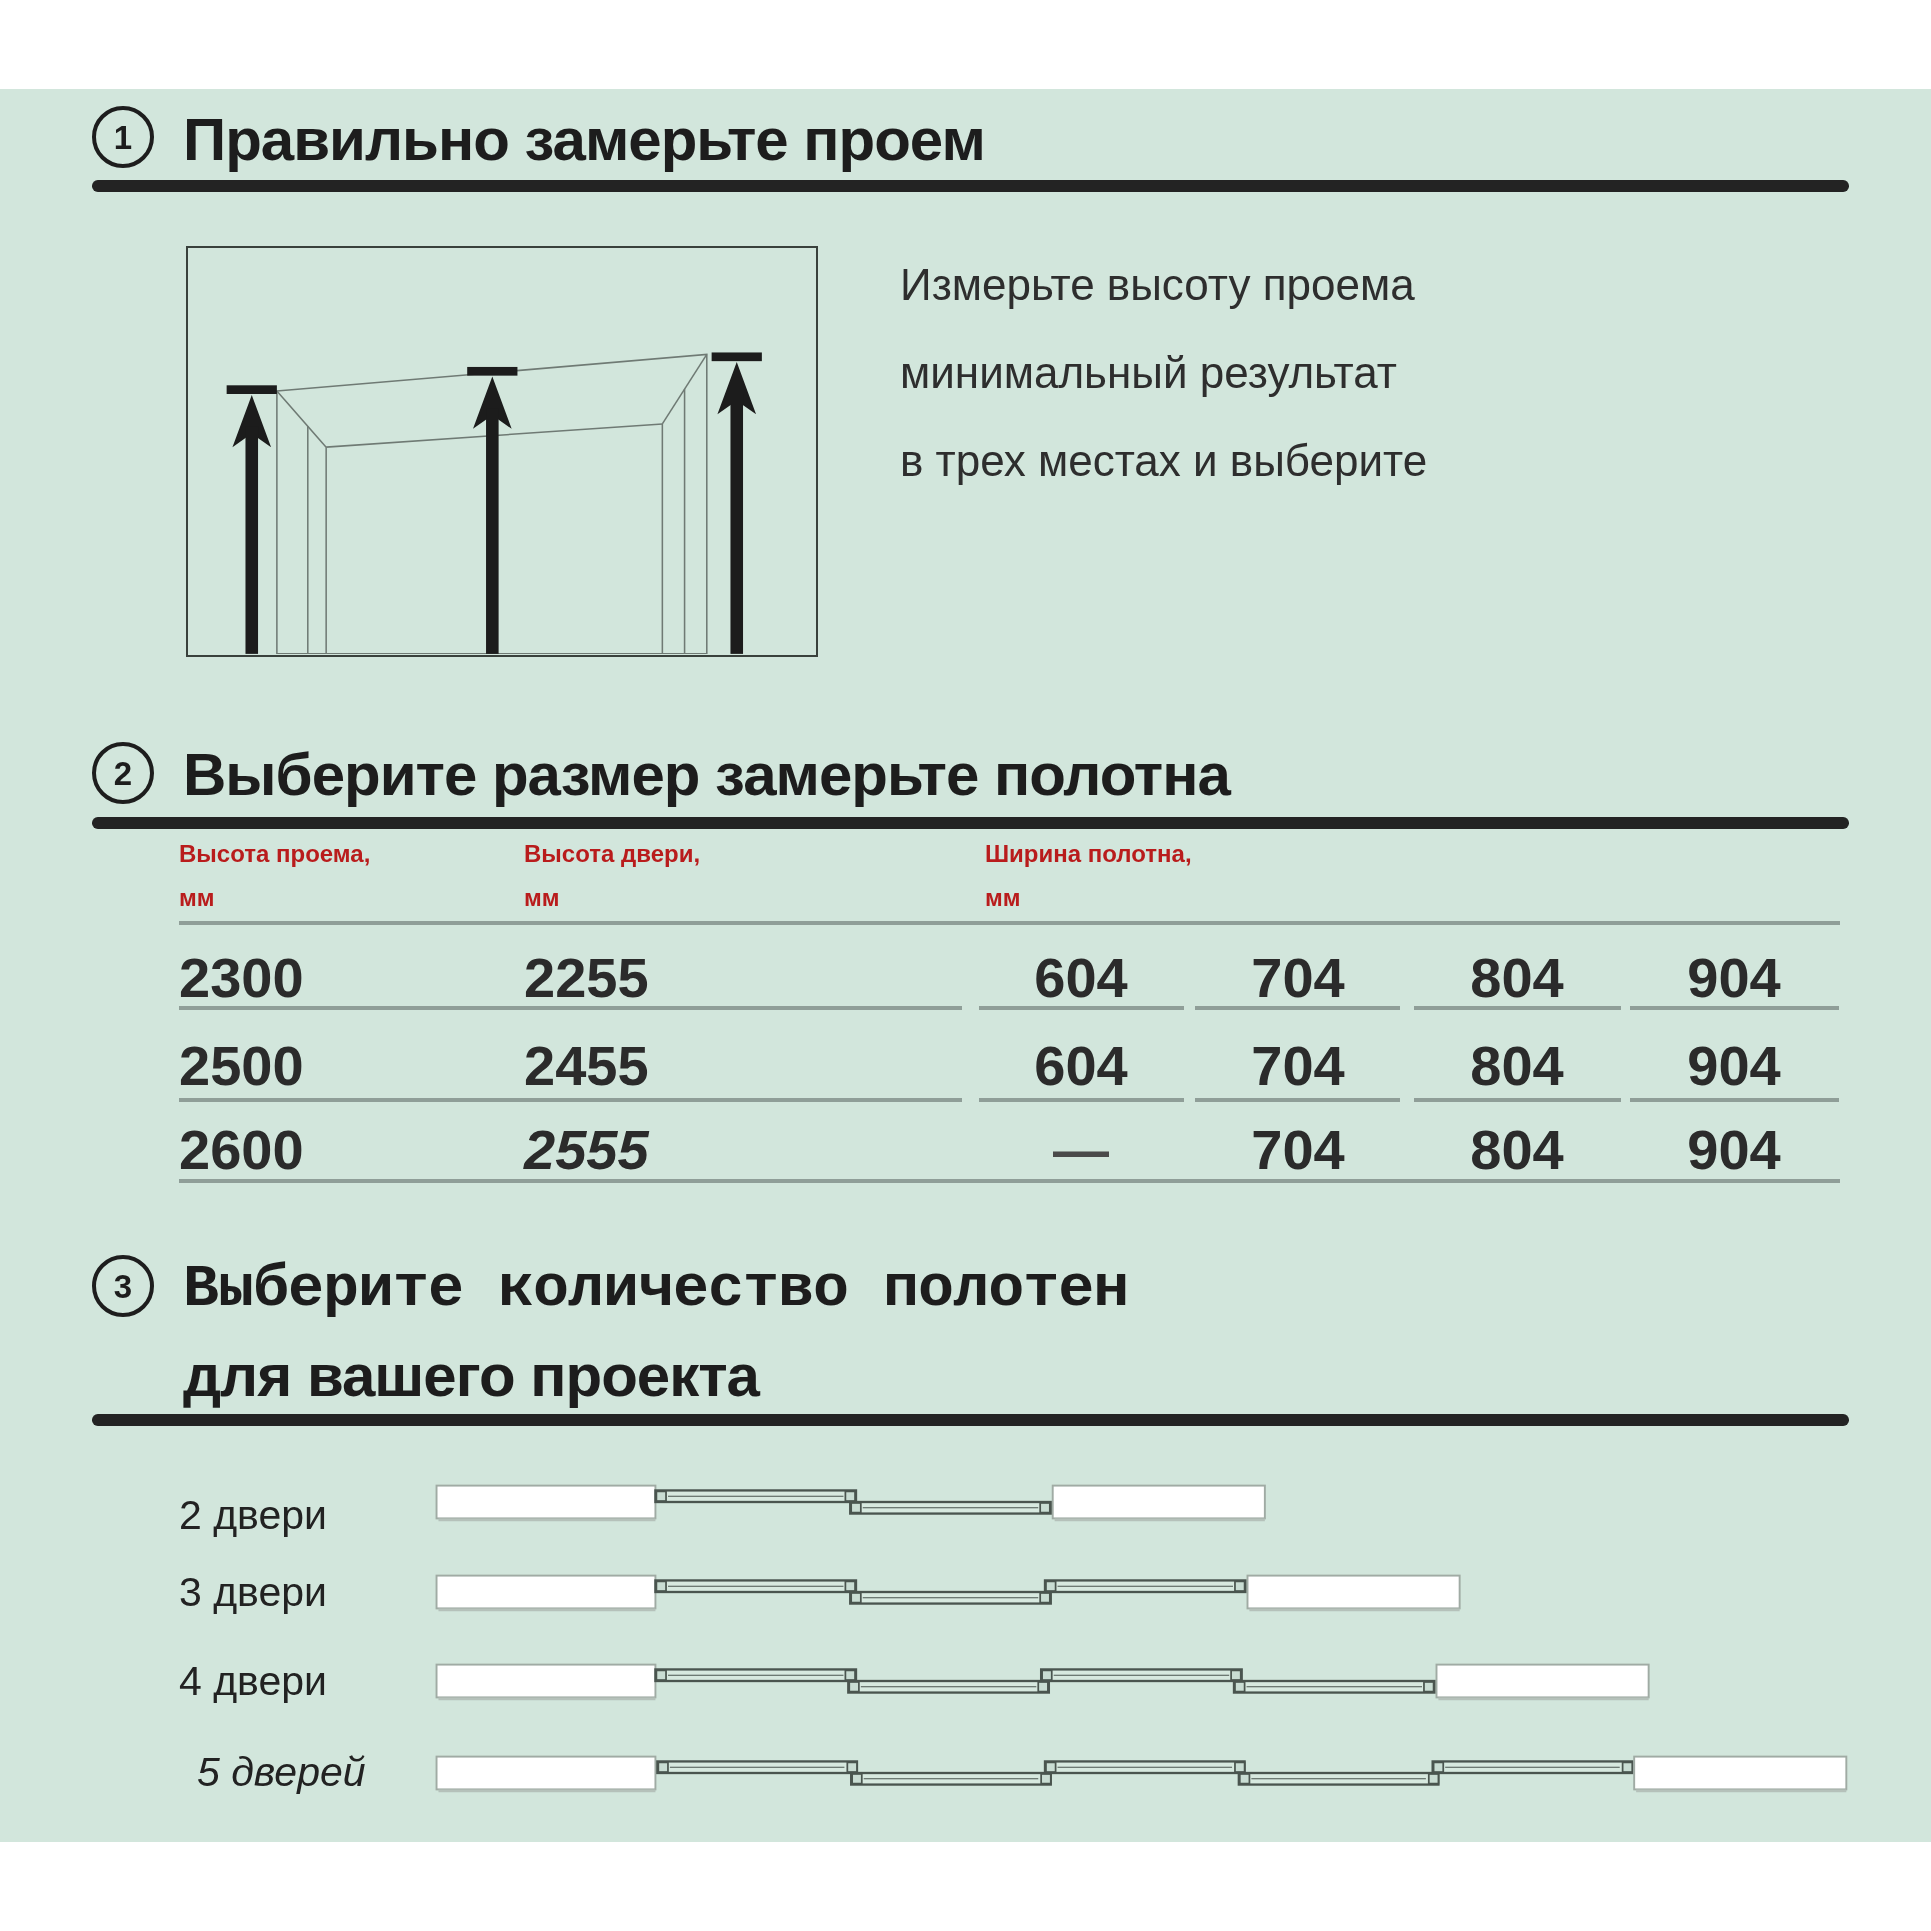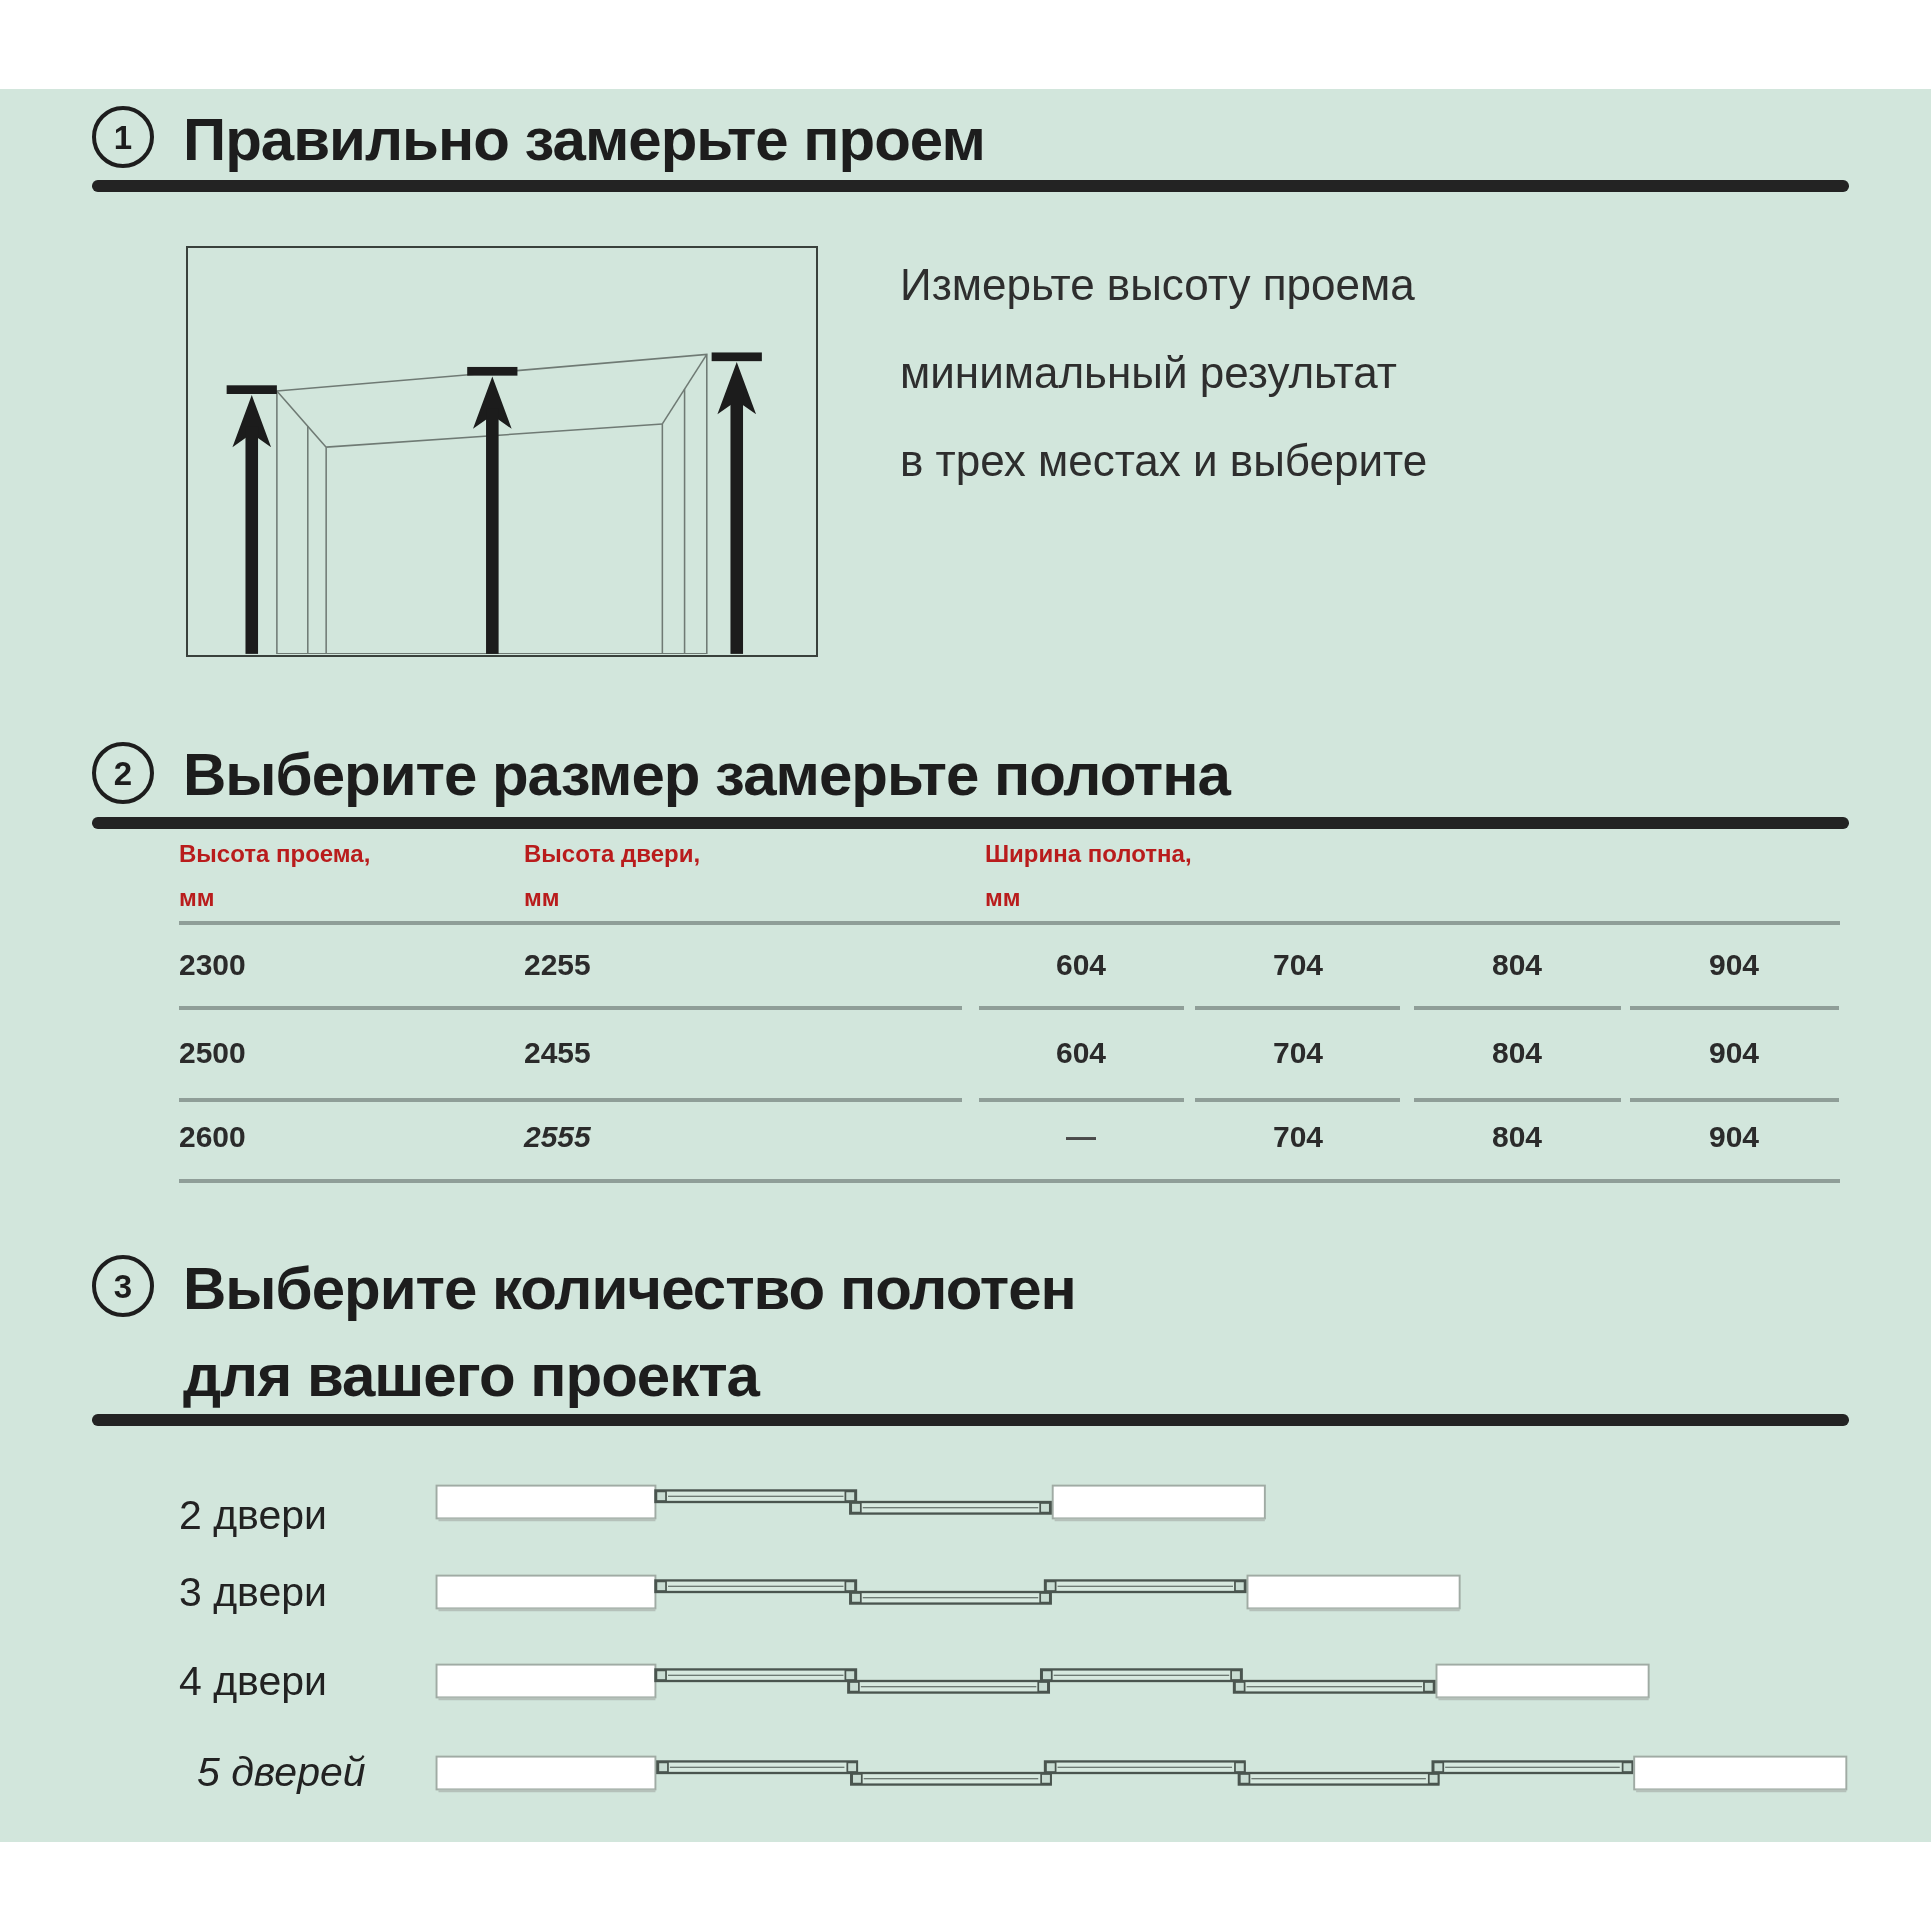--- a/index.html
+++ b/index.html
@@ -16,21 +16,21 @@
     display:flex;align-items:center;justify-content:center;
     font-size:33px;font-weight:700;line-height:1;background:transparent;
   }
   .sec-title{
     position:absolute;font-size:60px;font-weight:800;letter-spacing:-1px;color:#1d1d1d;
     white-space:nowrap;line-height:1;
   }
   .rule{position:absolute;height:11.6px;background:#232323;border-radius:5.8px;}
   .desc-line{height:88px;font-size:44px;font-weight:500;color:#2e2e2e;display:flex;align-items:center;white-space:nowrap;}
   .thead{position:absolute;font-size:24px;font-weight:700;color:#b91c1c;line-height:1;white-space:nowrap;}
-  .tnum{position:absolute;font-size:30px;font-weight:700;color:#2b2b2b;line-height:1;white-space:nowrap;}
+  .tnum{position:absolute;font-size:56px;font-weight:700;color:#2b2b2b;line-height:1;white-space:nowrap;}
   .tnum.center{transform:translateX(-50%);}
   .divider{position:absolute;height:3.9px;background:#8f9e98;}
   .opt-label{position:absolute;font-size:41px;font-weight:500;color:#222;line-height:1;white-space:nowrap;}
   .door-row{position:absolute;left:425px;width:1429px;height:54px;}
   
   .panel{fill:#ffffff;stroke:#a0aba4;stroke-width:2;}
   .panel-shadow{stroke:#b5c1ba;stroke-width:3;}
   .rail{fill:#d7e9df;stroke:#4a554f;stroke-width:2.4;}
   .railline{stroke:#4a554f;stroke-width:1.2;}
   .node{fill:#c9ddd3;stroke:#4a554f;stroke-width:1.8;}
@@ -136,21 +136,21 @@
 <div class="tnum center" style="left:1081px;top:1122px;color:#4a4a4a;">—</div>
 <div class="tnum center" style="left:1298px;top:1122px;">704</div>
 <div class="tnum center" style="left:1517px;top:1122px;">804</div>
 <div class="tnum center" style="left:1734px;top:1122px;">904</div>
 
 <div class="divider" style="left:179px;top:1179px;width:1661px;"></div>
 
 <div class="circle-num" style="left:92px;top:1255px;">
   <span>3</span>
 </div>
-<div class="sec-title" style="left:183px;top:1259px;">Выберите количество полотен</div>
+<div class="sec-title" style="left:183px;top:1259px;font-family:Liberation Mono, monospace;">Выберите количество полотен</div>
 <div class="sec-title" style="left:183px;top:1346px;">для вашего проекта</div>
 <div class="rule" style="left:92px;top:1414px;width:1757px;"></div>
 
 <div class="opt-label" style="left:179px;top:1482px;margin-top:13px;">2 двери</div>
 <div class="door-row" style="top:1475px;">
   <svg width="1429" height="54" viewBox="0 0 1480 56">
     <rect class="panel" x="11" y="11" width="227" height="34"></rect>
       <line class="panel-shadow" x1="13" y1="46.5" x2="238" y2="46.5"></line>
     <rect class="rail" x="238" y="16" width="208" height="12"></rect>
       <line class="railline" x1="251" y1="22" x2="433" y2="22"></line>

